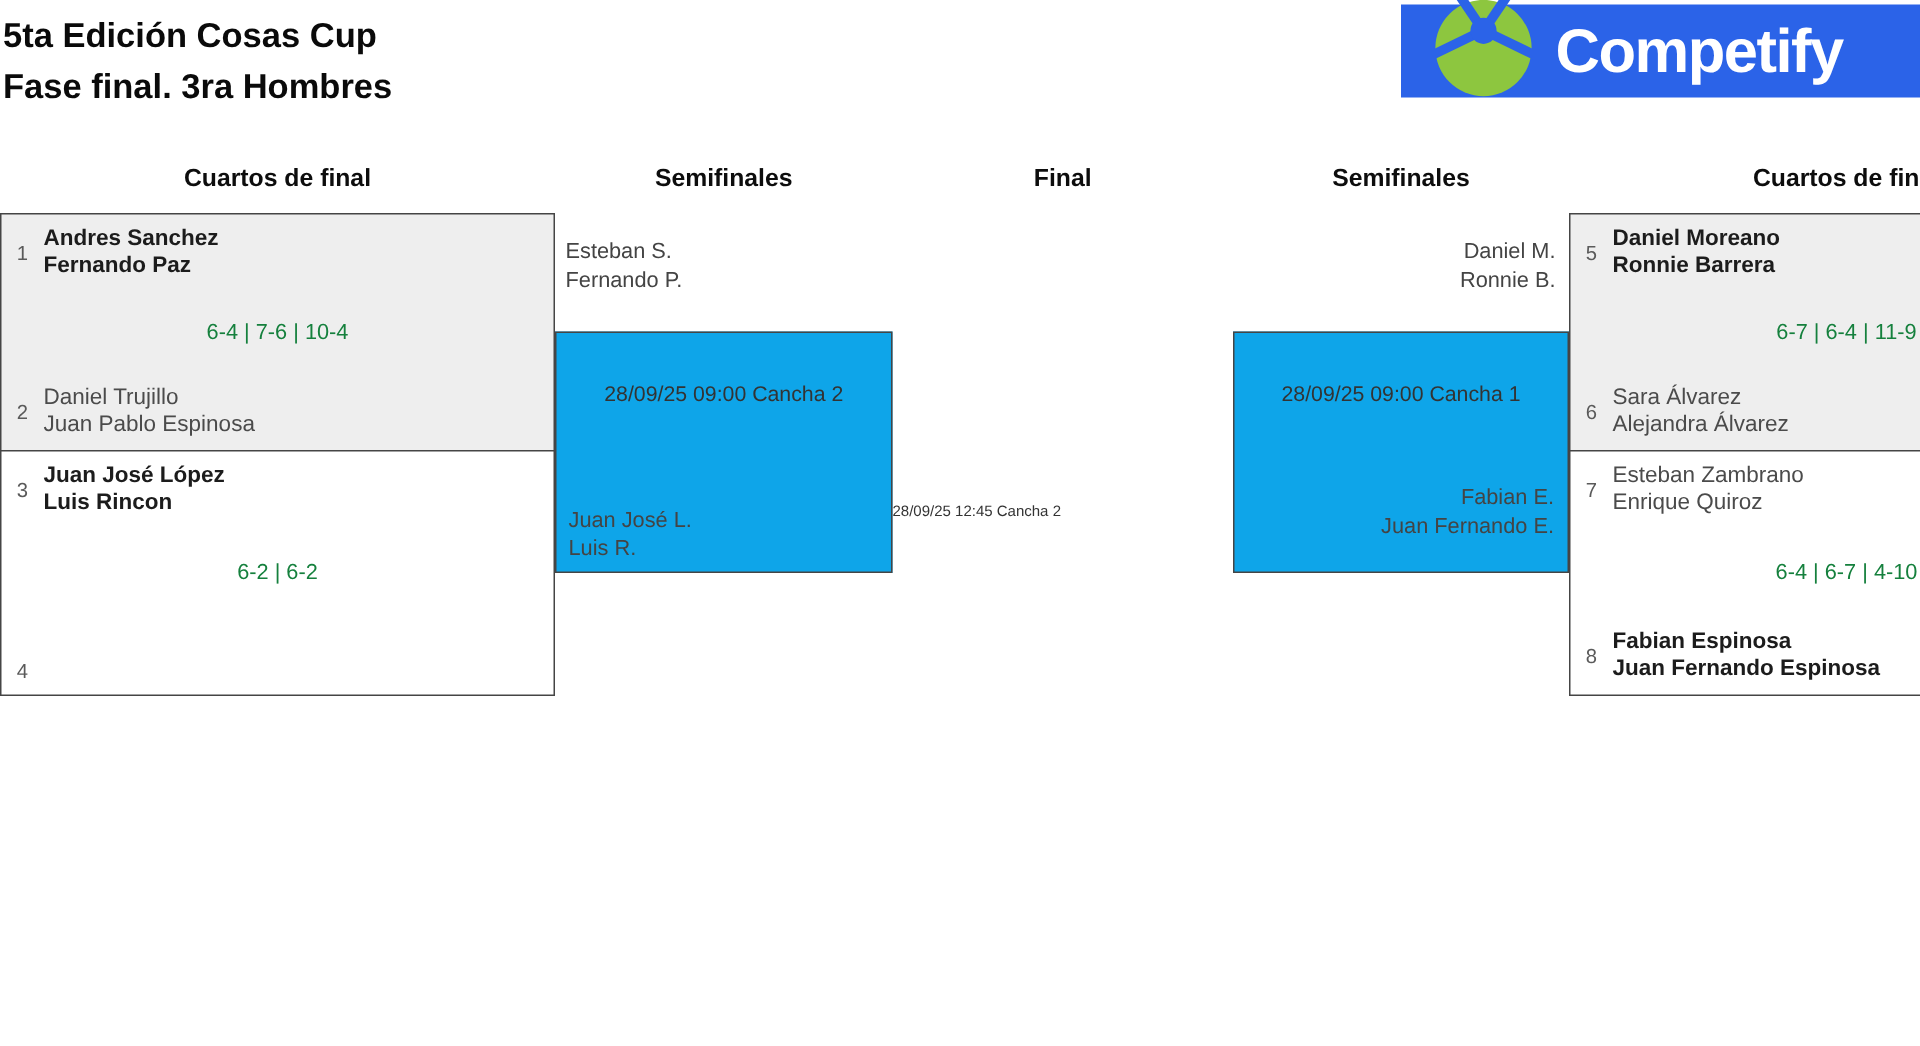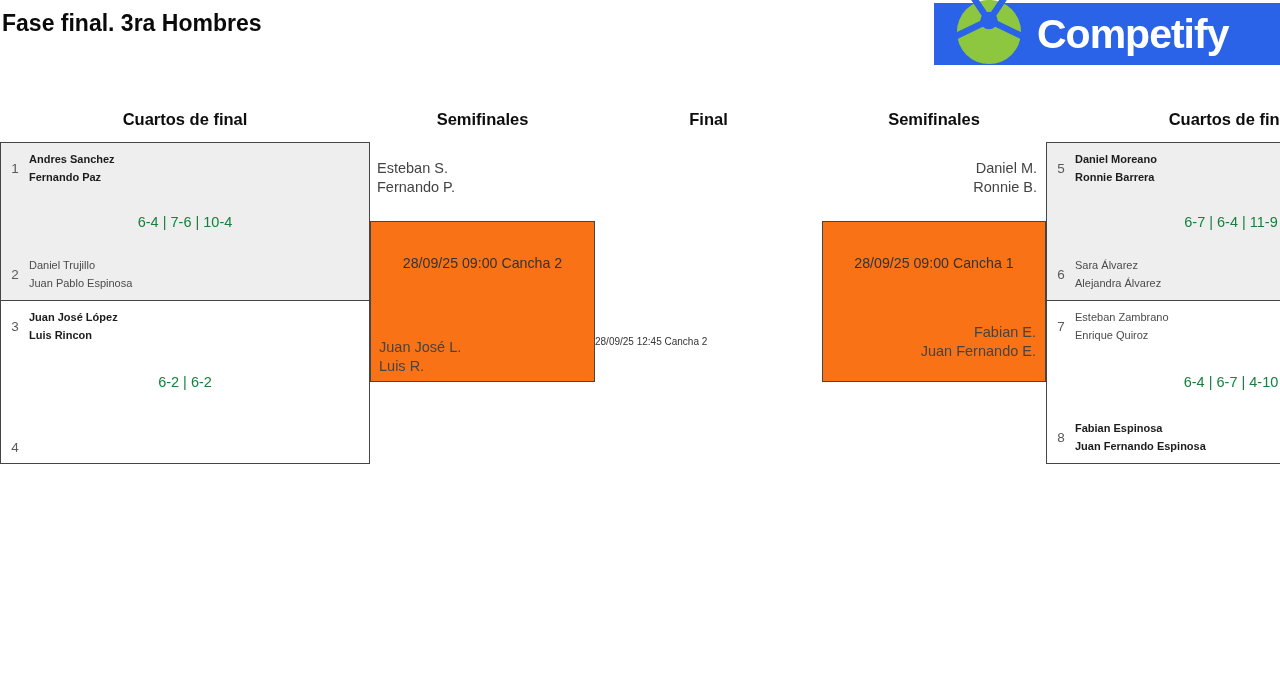--- a/index.html
+++ b/index.html
@@ -30,40 +30,41 @@
   .match-box { position:absolute; border:1px solid #454545; background:#ffffff; }
   .match-box.shaded { background:#eeeeee; }
   .qf1 { left:0;      top:142px; width:370px; height:159px; }
   .qf2 { left:0;      top:300px; width:370px; height:164px; }
   .qf3 { left:1046px; top:142px; width:370px; height:159px; }
   .qf4 { left:1046px; top:300px; width:370px; height:164px; }
   .team-row { position:absolute; left:0; right:0; display:flex; align-items:center; padding:0 10px 0 5px; }
   .team-row.top { top:7px; }
   .team-row.bottom { bottom:8px; }
   .seed { width:18px; text-align:center; font-size:13.5px; color:#5a5a5a; flex:0 0 auto; }
-  .names { font-size:11px; line-height:18px; color:#4b4b4b; padding-left:5px; }
+  .names { font-size:15px; line-height:18px; color:#4b4b4b; padding-left:5px; }
   .names.winner { font-weight:700; color:#1c1c1c; }
   .score { position:absolute; left:0; right:0; top:50%; transform:translateY(-50%); text-align:center; font-size:14.5px; color:#15803d; }
   
-  .sf-box { position:absolute; top:221px; width:225px; height:161px; border:1px solid #454545; background:#f97316; }
+  .sf-box { position:absolute; top:221px; width:225px; height:161px; border:1px solid #454545; background:#0ea5e9; }
   .sf-box.left  { left:370px; }
   .sf-box.right { left:822px; width:224px;padding-left:24px; }
   .schedule { position:absolute; left:0; right:0; top:33px; text-align:center; font-size:14.2px; color:#333; }
   .sf-team { font-size:14.5px; line-height:19px; color:#444; }
   .sf-team-a-left  { position:absolute; left:377px; top:159px; width:210px; }
   .sf-team-a-right { position:absolute; left:827px; top:159px; width:210px; text-align:right; }
   .sf-team-b-left  { position:absolute; left:8px;  top:101px;margin-top:15px; }
   .sf-team-b-right { position:absolute; right:9px; top:101px; text-align:right; }
   
   .final-match { position:absolute; left:595px; top:336px; width:227px; font-size:10px; color:#333; }
 </style>
 </head>
 <body>
 
 <div class="page-title">
+  <div>5ta Edición Cosas Cup</div>
   <div>Fase final. 3ra Hombres</div>
 </div>
 
 <div class="logo">
   <span class="logo-icon">
     <svg width="66" height="66" viewBox="0 0 72 72">
       <circle cx="36" cy="36" r="35" fill="#8DC63F"></circle>
       <g stroke="#2B63E8" stroke-width="7" fill="none">
         <line x1="18" y1="-3" x2="31.5" y2="17"></line>
         <line x1="54" y1="-3" x2="40.5" y2="17"></line>

